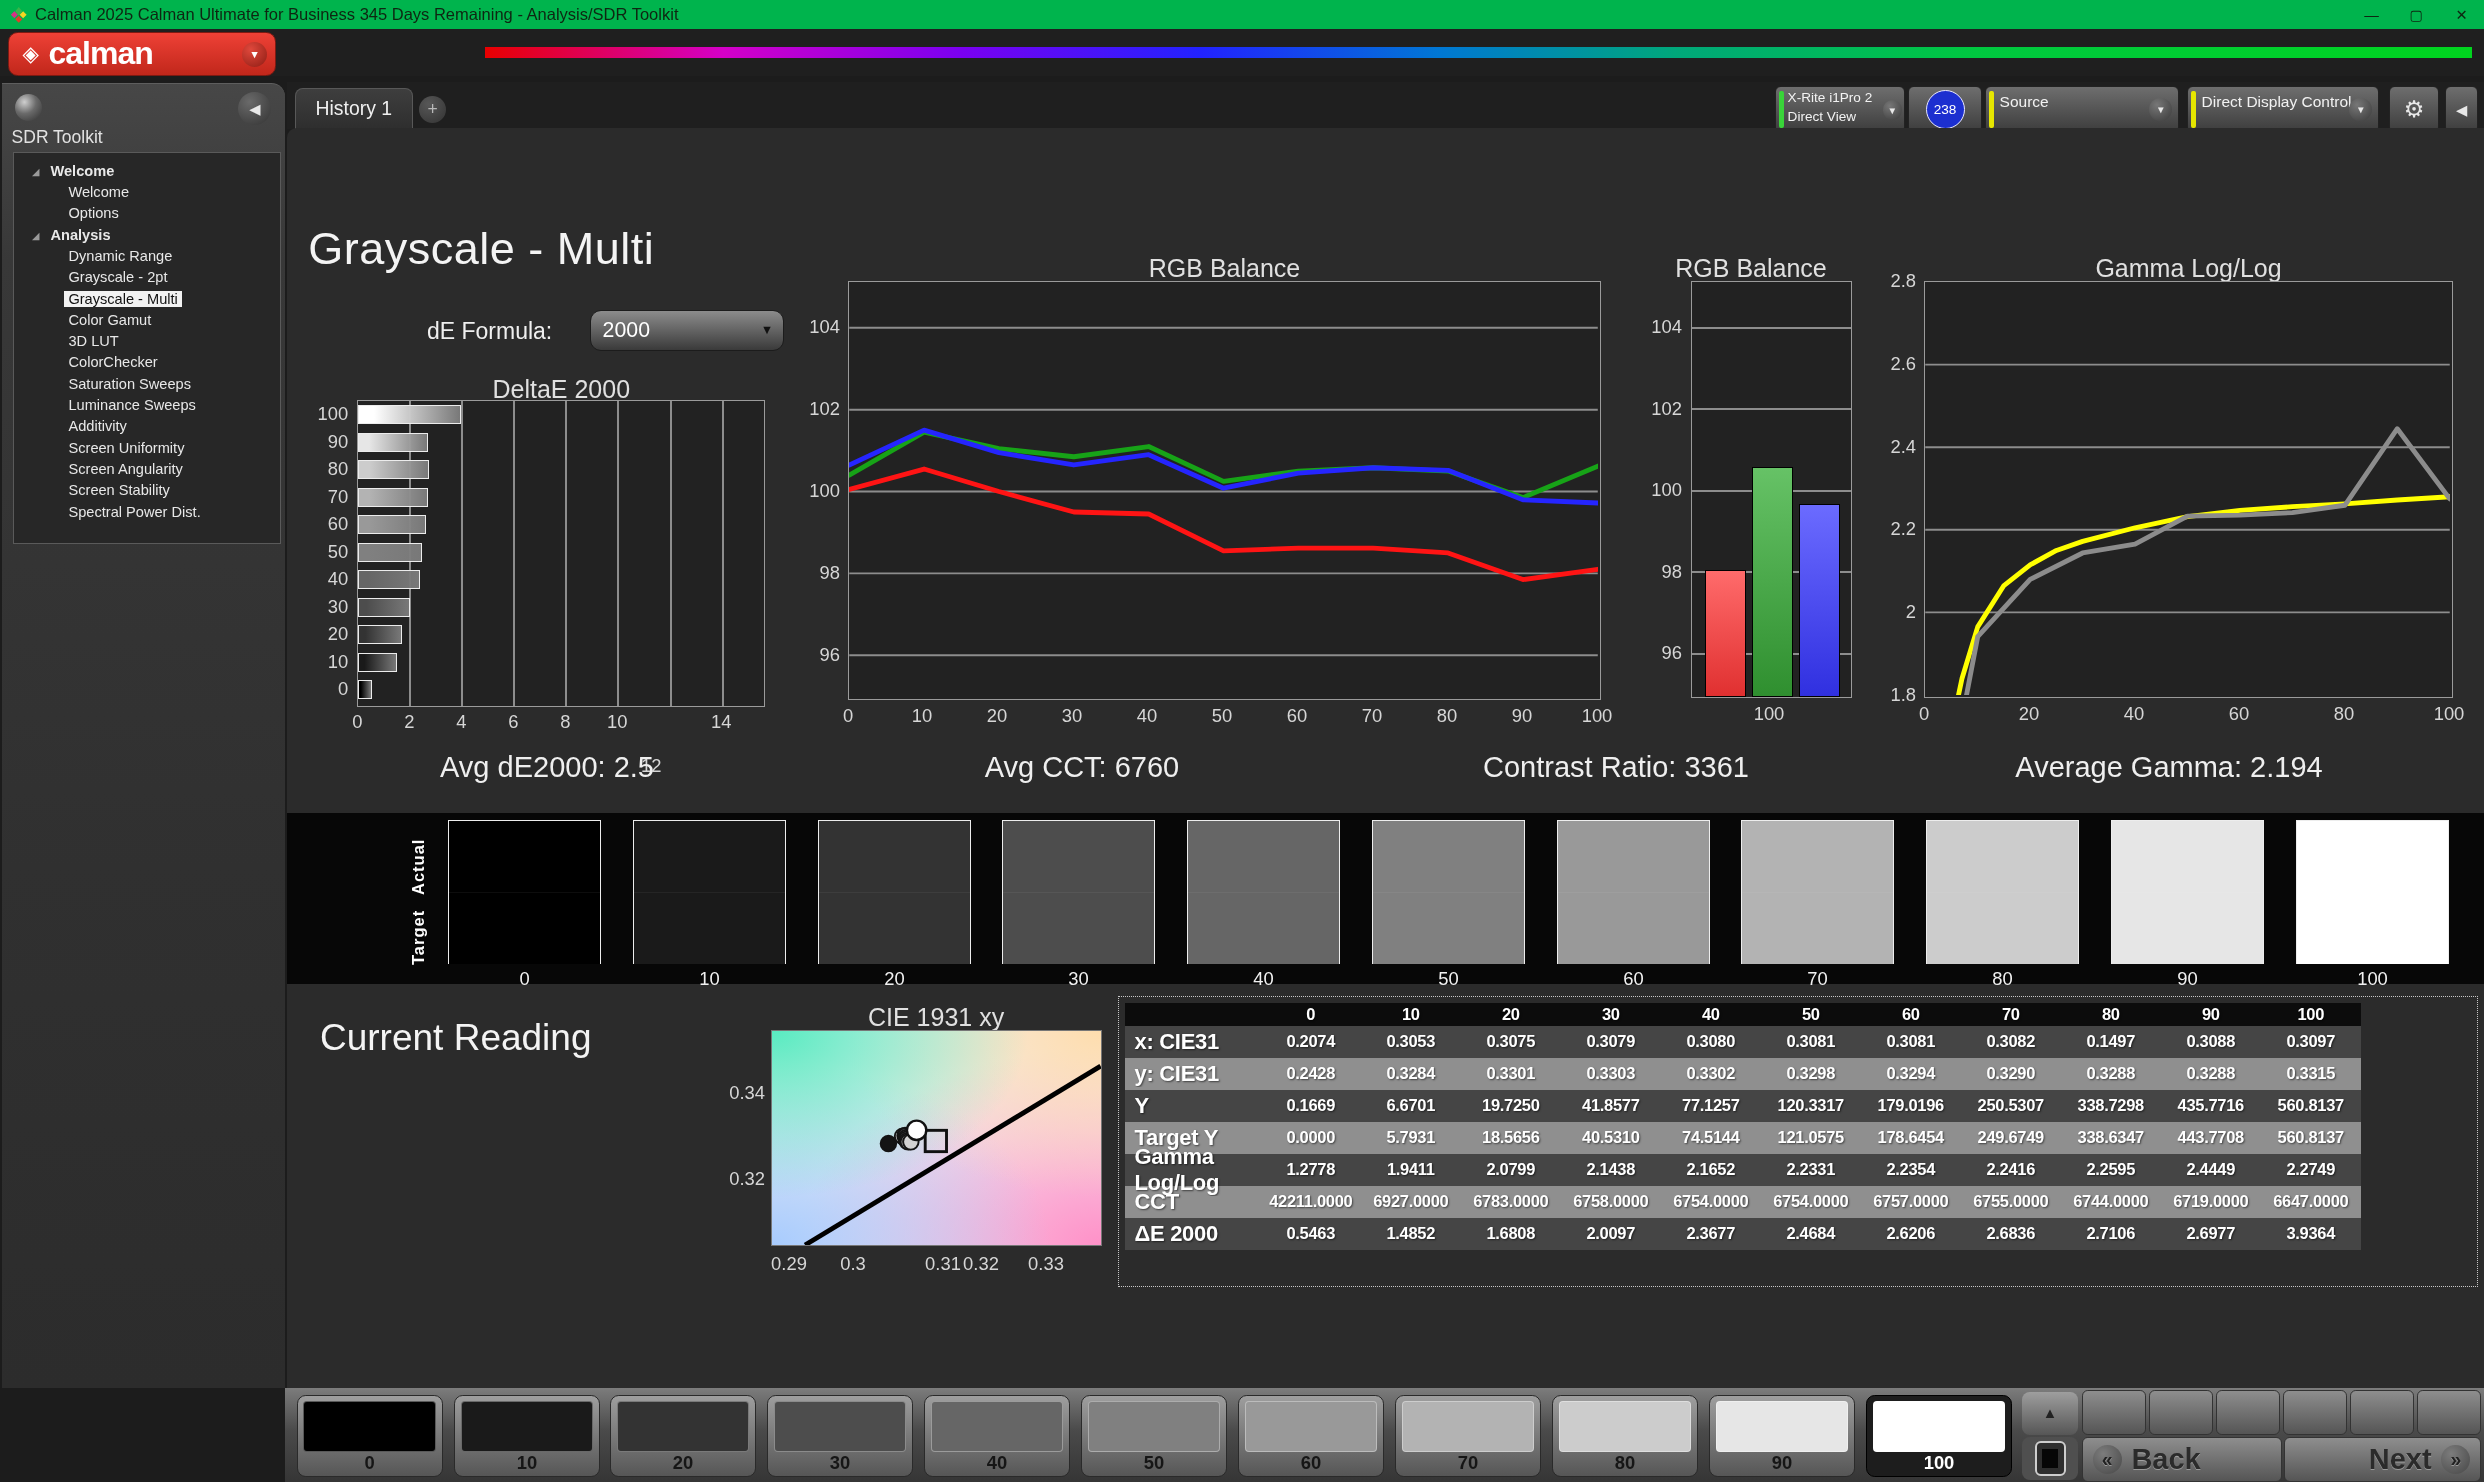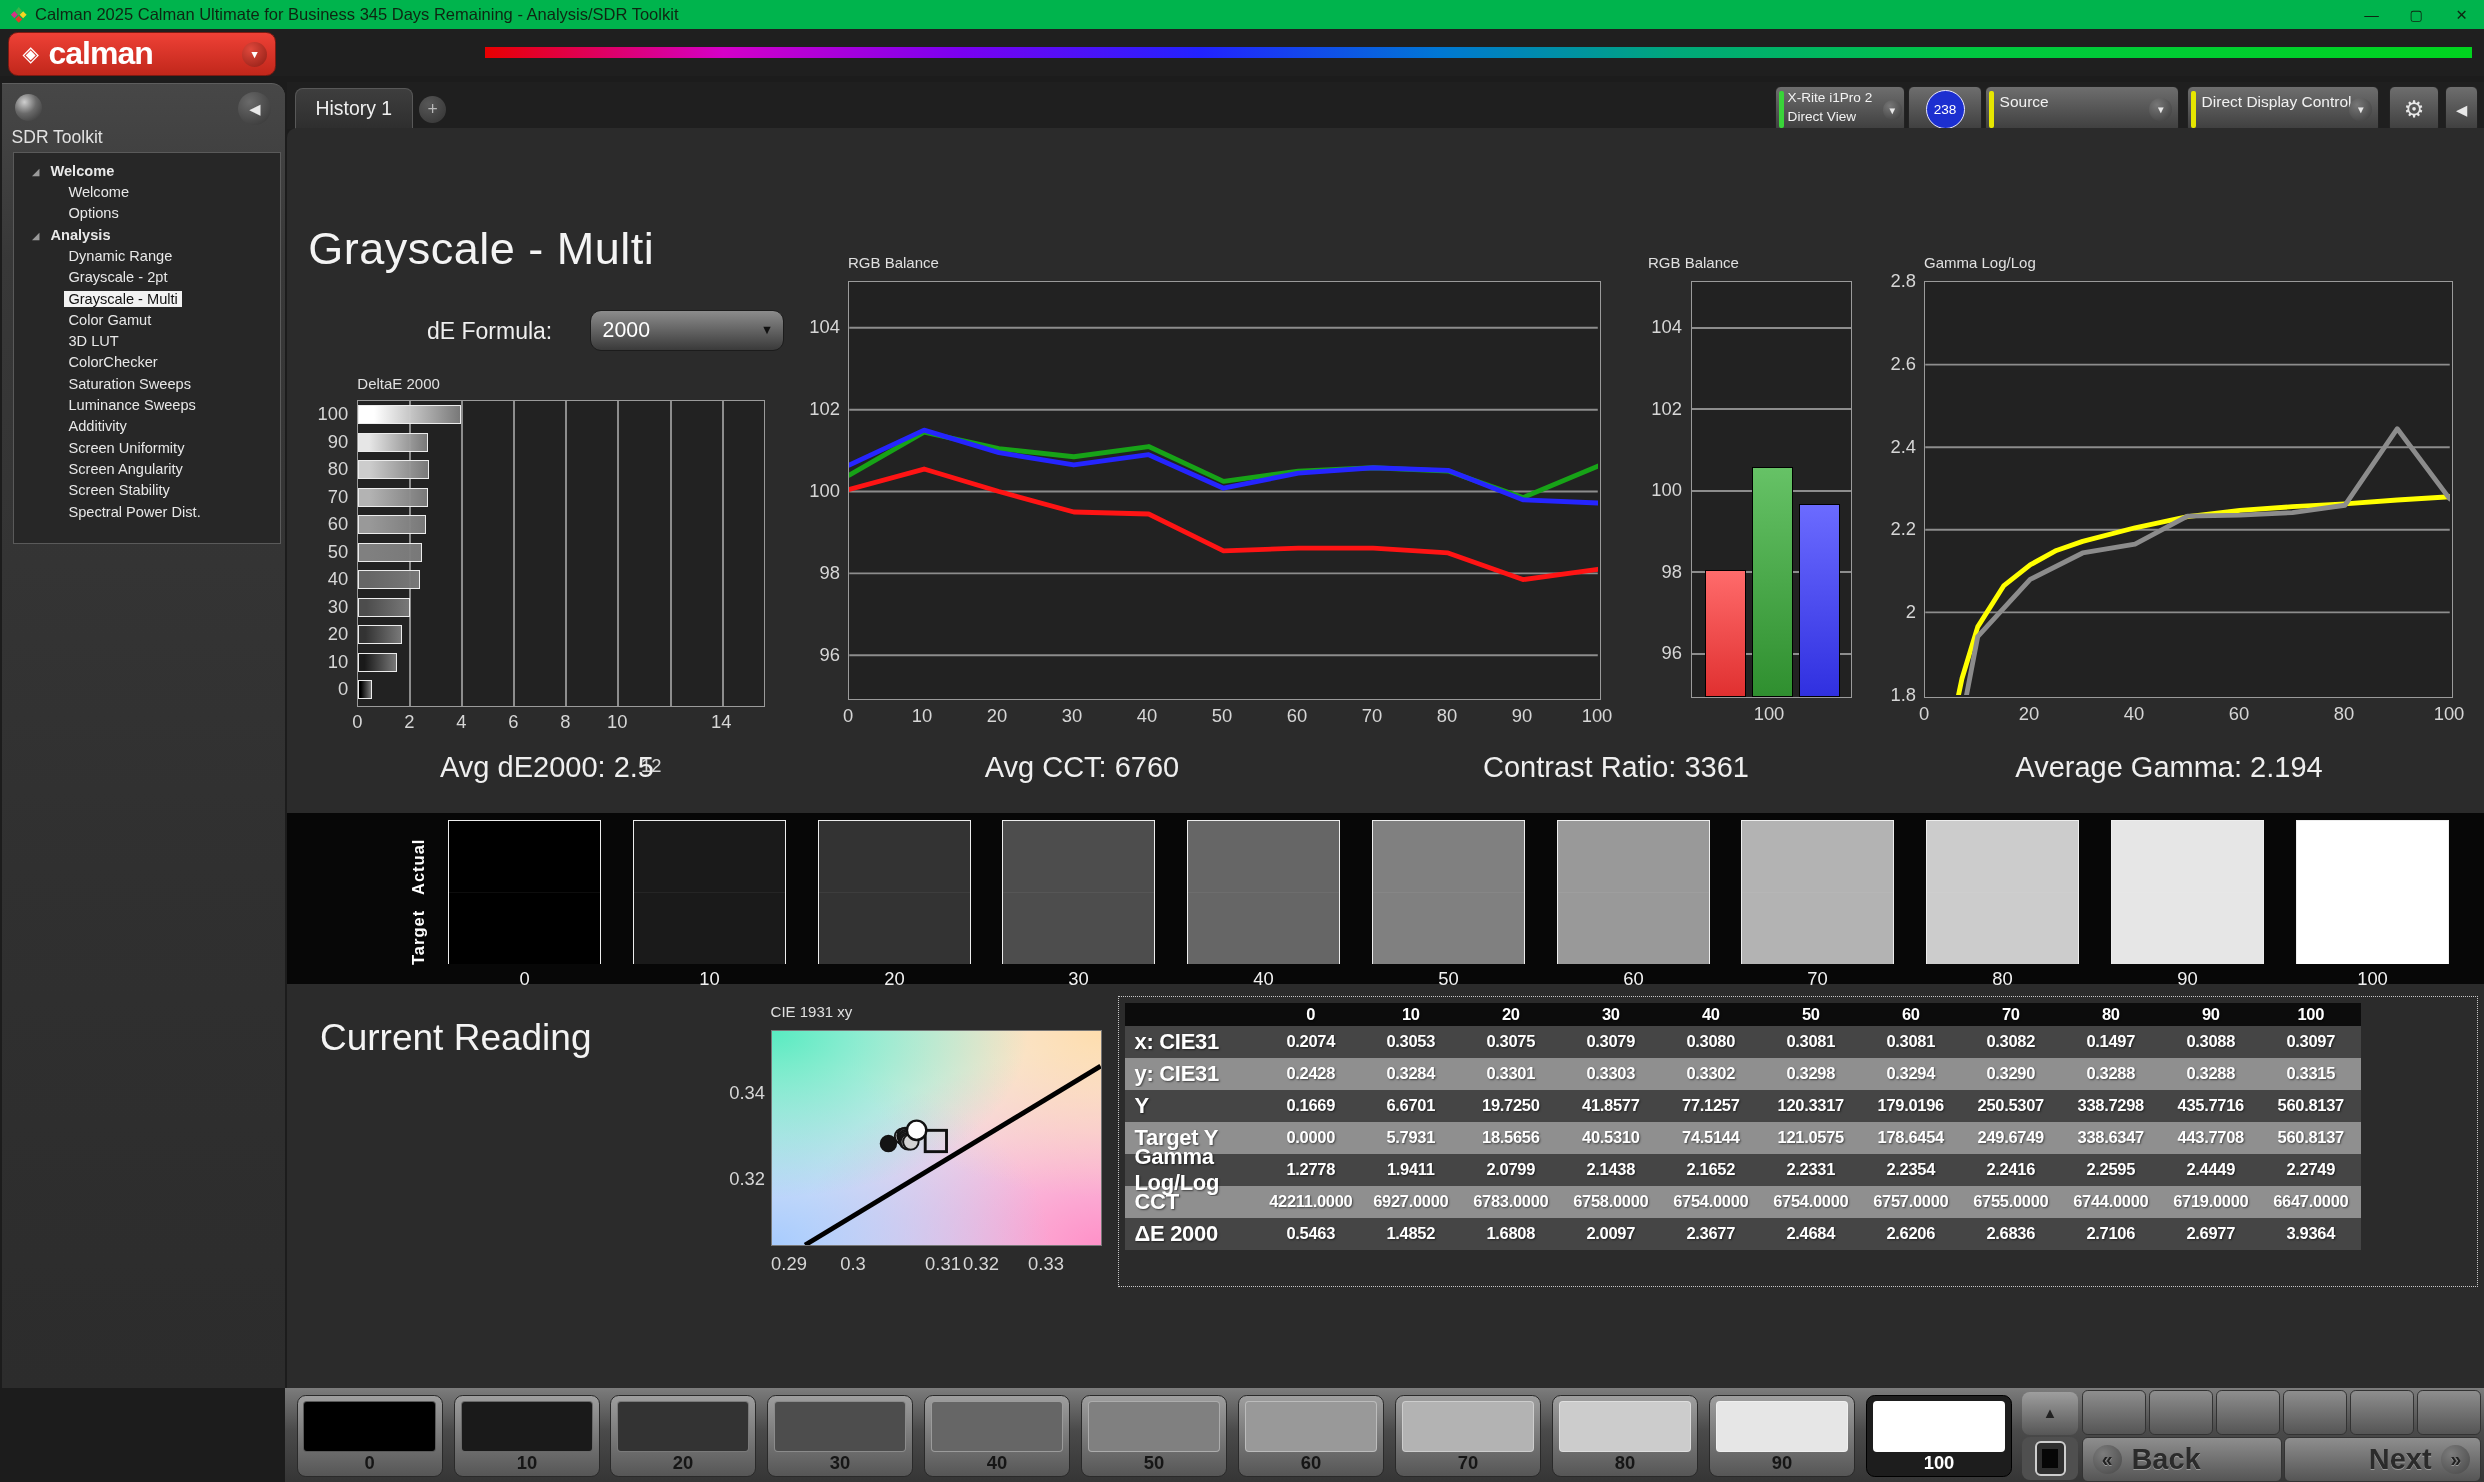--- a/index.html
+++ b/index.html
@@ -75,21 +75,21 @@
   #content{position:absolute;left:287px;top:128px;width:2197px;height:1260px;background:#2b2b2b;
            border-radius:9.7px 0 0 0;}
   #page-title{position:absolute;left:21.3px;top:95px;font-size:45px;font-weight:300;color:#f4f4f4;letter-spacing:0.5px;}
   #de-row{position:absolute;left:140px;top:190px;}
   #de-label{font-size:23px;color:#efefef;}
   #de-select{position:absolute;left:163px;top:-7.8px;width:192px;height:39px;
         background:linear-gradient(180deg,#8c8c8c,#3a3a3a);border:1px solid #1c1c1c;border-radius:11px;}
   #de-select .val{position:absolute;left:11.6px;top:6.8px;font-size:21.3px;color:#fff;}
   #de-select .arr{position:absolute;right:9.7px;top:11.6px;font-size:12.6px;color:#111;}
   .chart{position:absolute;}
-  .c-title{position:absolute;text-align:left;font-size:15px;color:#e0e0e0;}
+  .c-title{position:absolute;text-align:center;font-size:25px;color:#e0e0e0;}
   .plot{position:absolute;background:#222;border:1.9px solid #9b9b9b;box-sizing:border-box;}
   .plot svg{position:absolute;left:0;top:0;}
   .tick{position:absolute;font-size:18.4px;color:#d6d6d6;line-height:23px;white-space:nowrap;}
   .tick.r{text-align:right;}
   .vgrid{position:absolute;top:0;bottom:0;width:1.9px;background:#8d8d8d;}
   .hbar{position:absolute;left:0;border:1.9px solid #ececec;box-sizing:border-box;}
   .vbar{position:absolute;bottom:0;border:1.9px solid #000;box-sizing:border-box;}
   #chart-deltae{left:21.3px;top:237px;width:477px;height:388px;}
   #chart-rgbline{left:479px;top:122px;width:846px;height:490px;}
   #chart-rgbbar{left:1322px;top:122px;width:247px;height:490px;}

